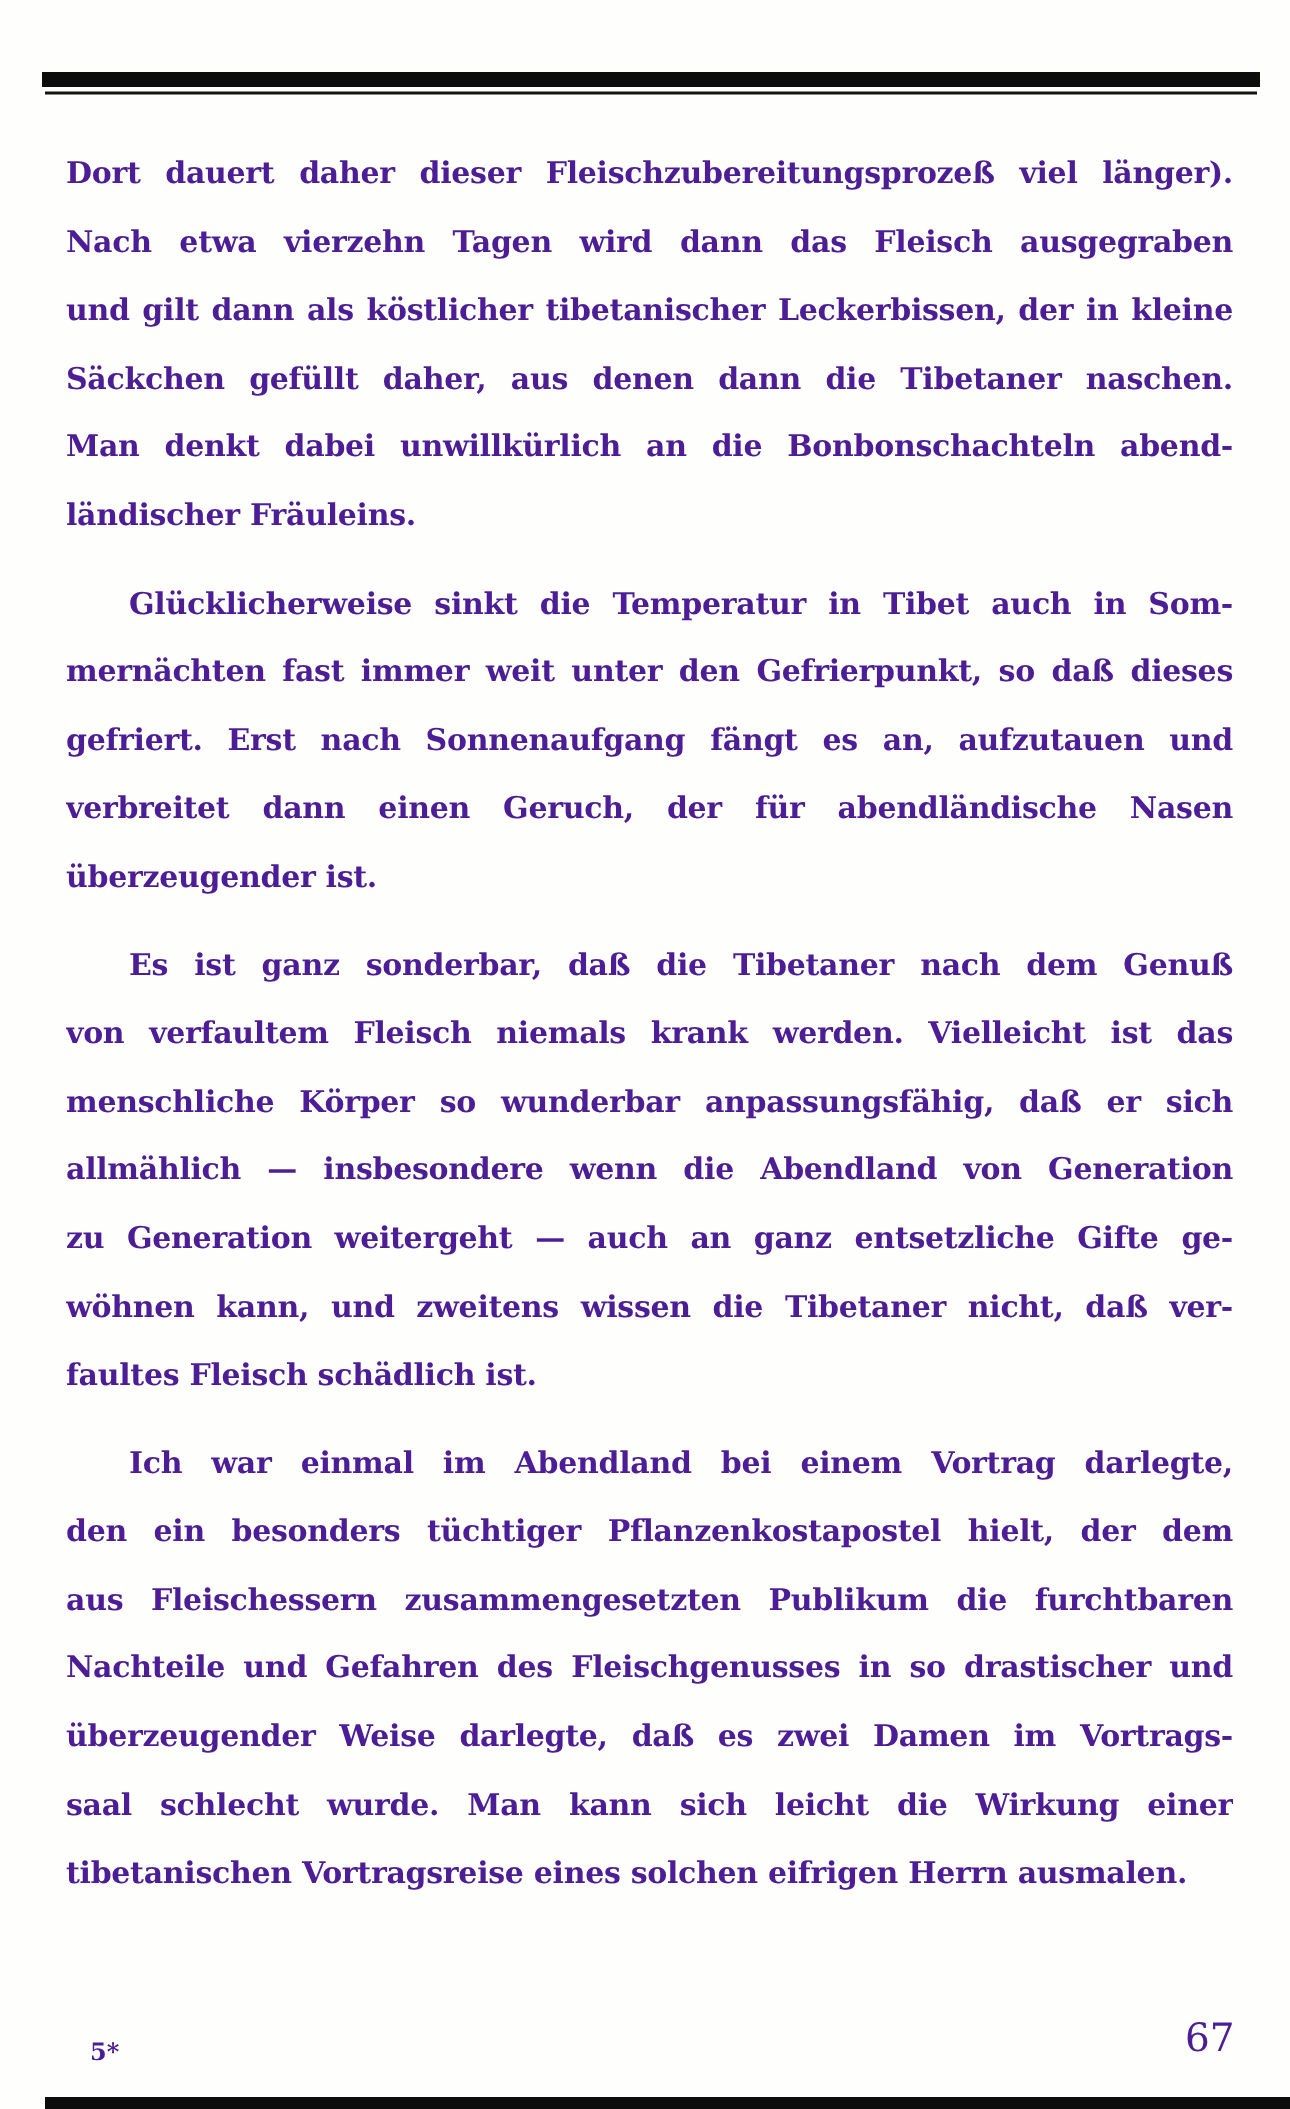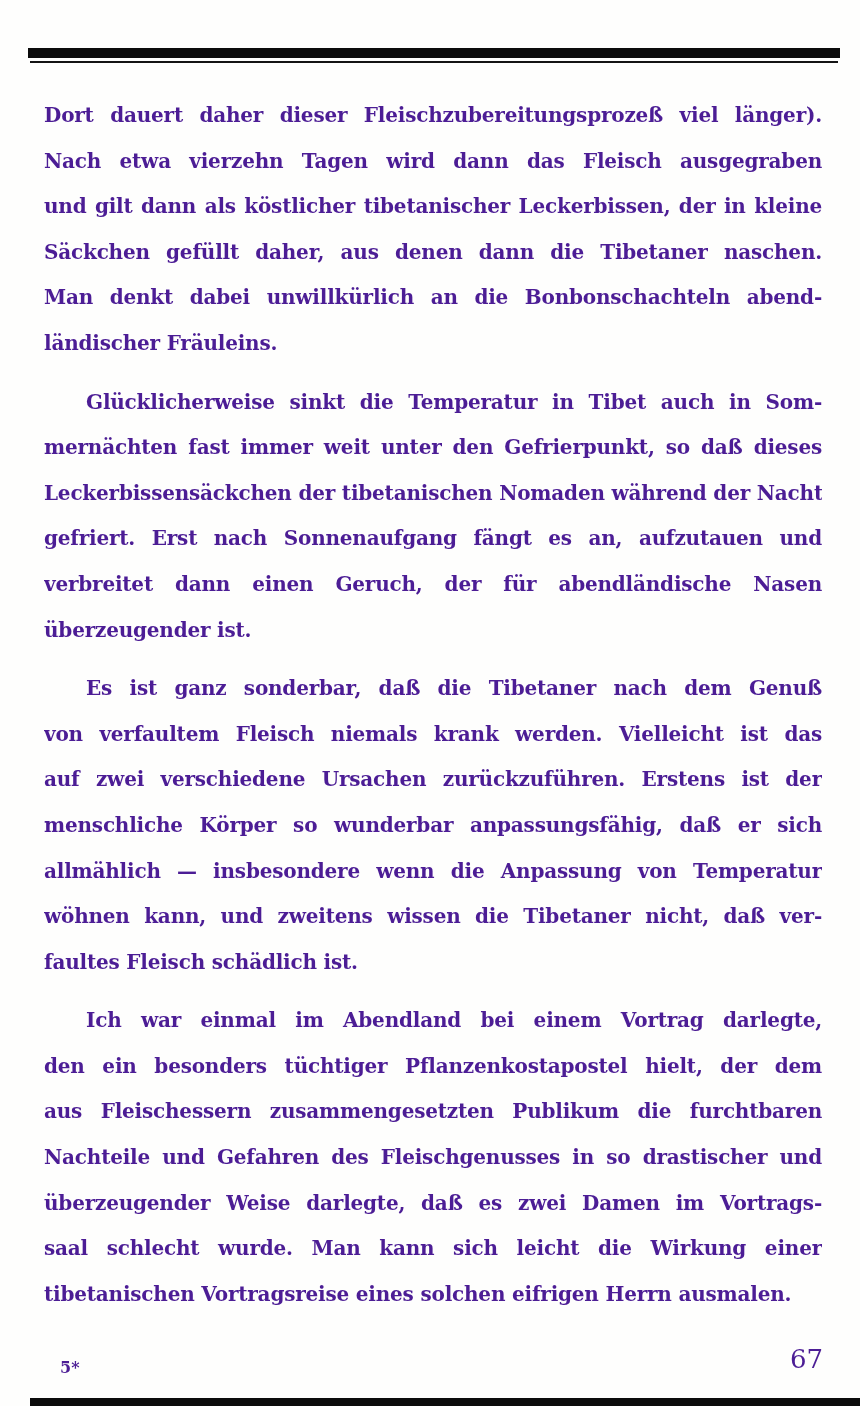--- a/index.html
+++ b/index.html
@@ -67,31 +67,30 @@
         <div class="line">Dort dauert daher dieser Fleischzubereitungsprozeß viel länger).</div>
         <div class="line">Nach etwa vierzehn Tagen wird dann das Fleisch ausgegraben</div>
         <div class="line">und gilt dann als köstlicher tibetanischer Leckerbissen, der in kleine</div>
         <div class="line">Säckchen gefüllt daher, aus denen dann die Tibetaner naschen.</div>
         <div class="line">Man denkt dabei unwillkürlich an die Bonbonschachteln abend-</div>
         <div class="line last">ländischer Fräuleins.</div>
       </div>
       <div class="para">
         <div class="line first-indent">Glücklicherweise sinkt die Temperatur in Tibet auch in Som-</div>
         <div class="line">mernächten fast immer weit unter den Gefrierpunkt, so daß dieses</div>
-        <div class="line">Leckerbissensäckchen der tibetanischen Nomaden während der Nacht</div>
         <div class="line">gefriert.  Erst nach Sonnenaufgang fängt es an, aufzutauen und</div>
         <div class="line">verbreitet dann einen Geruch, der für abendländische Nasen</div>
         <div class="line last">überzeugender ist.</div>
       </div>
       <div class="para">
         <div class="line first-indent">Es ist ganz sonderbar, daß die Tibetaner nach dem Genuß</div>
         <div class="line">von verfaultem Fleisch niemals krank werden.  Vielleicht ist das</div>
-        <div class="line">auf zwei verschiedene Ursachen zurückzuführen.  Erstens ist der</div>
         <div class="line">menschliche Körper so wunderbar anpassungsfähig, daß er sich</div>
-        <div class="line">allmählich — insbesondere wenn die Anpassung von Temperatur</div>
+        <div class="line">allmählich — insbesondere wenn die Abendland von Generation</div>
+        <div class="line">zu Generation weitergeht — auch an ganz entsetzliche Gifte ge-</div>
         <div class="line">wöhnen kann, und zweitens wissen die Tibetaner nicht, daß ver-</div>
         <div class="line last">faultes Fleisch schädlich ist.</div>
       </div>
       <div class="para">
         <div class="line first-indent">Ich war einmal im Abendland bei einem Vortrag darlegte,</div>
         <div class="line">den ein besonders tüchtiger Pflanzenkostapostel hielt, der dem</div>
         <div class="line">aus Fleischessern zusammengesetzten Publikum die furchtbaren</div>
         <div class="line">Nachteile und Gefahren des Fleischgenusses in so drastischer und</div>
         <div class="line">überzeugender Weise darlegte, daß es zwei Damen im Vortrags-</div>
         <div class="line">saal schlecht wurde.  Man kann sich leicht die Wirkung einer</div>

